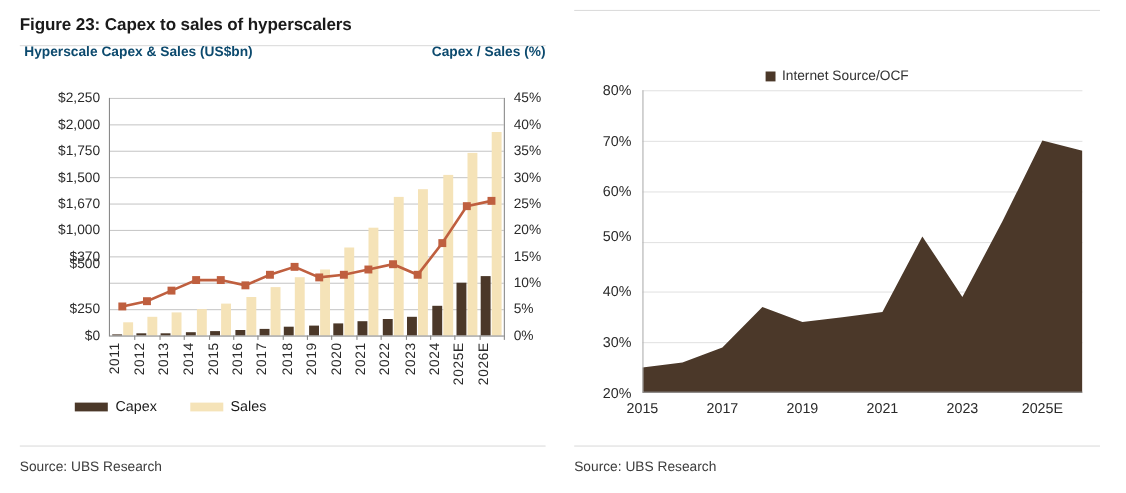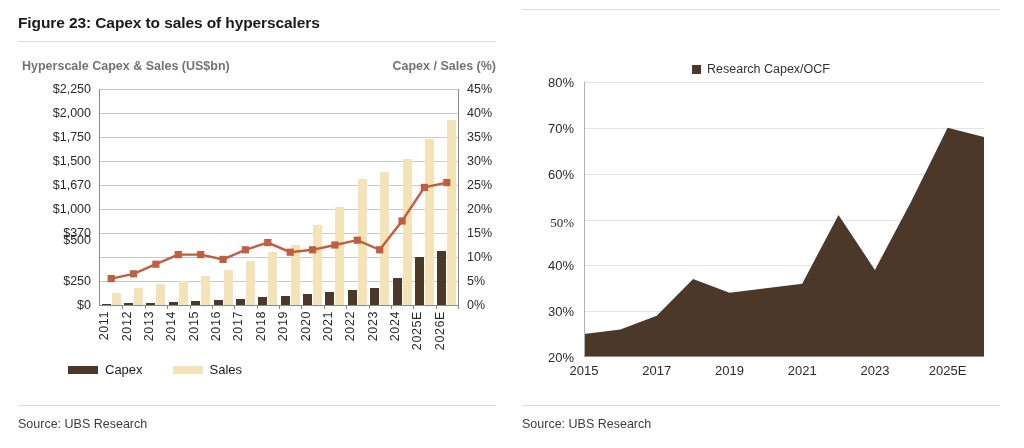--- a/index.html
+++ b/index.html
@@ -47,24 +47,24 @@
   .source {
     position: absolute;
     left: 0; top: 417px;
     font-size: 12.5px;
     color: #3d3d3d;
   }
 
   
   .axis-cap {
     position: absolute;
-    top: 59px;
+    top: 40px;
     font-size: 12.5px;
     font-weight: bold;
-    color: #737373;
+    color: #0c4a6e;
     white-space: nowrap;
   }
   #cap-left  { left: 4px; }
   #cap-right { left: 478px; transform: translateX(-100%); }
 
   #plot1 {
     position: absolute;
     left: 82px;
     top: 89px;
     width: 358px;
@@ -395,37 +395,37 @@
     <div class="footer-rule"></div>
     <div class="source">Source: UBS Research</div>
   </div>
 
   <div class="panel" id="panel-right">
 
     <div class="title-rule"></div>
 
     <div class="legend2">
       <span class="lg2-swatch"></span>
-      <span>Research Capex/OCF</span>
+      <span>Internet Source/OCF</span>
     </div>
 
     <div id="plot2">
       <div id="grid2">
           <div class="gridline2" style="top: 229.167px;"></div>
           <div class="gridline2" style="top: 183.333px;"></div>
           <div class="gridline2" style="top: 137.5px;"></div>
           <div class="gridline2" style="top: 91.6667px;"></div>
           <div class="gridline2" style="top: 45.8333px;"></div>
           <div class="gridline2" style="top: 0px;"></div>
         </div>
       <div id="yticks2">
           <div class="ytick2" style="top: 275px;">20%</div>
           <div class="ytick2" style="top: 229.167px;">30%</div>
           <div class="ytick2" style="top: 183.333px;">40%</div>
-          <div class="ytick2" style="top: 141px; font-family: Liberation Serif, serif;">50%</div>
+          <div class="ytick2" style="top: 133px;">50%</div>
           <div class="ytick2" style="top: 91.6667px;">60%</div>
           <div class="ytick2" style="top: 45.8333px;">70%</div>
           <div class="ytick2" style="top: 0px;">80%</div>
         </div>
       <svg id="area2" width="400" height="275" style="position:absolute;left:0;top:0">
           <path d="M 0,275.0 L 0.0,252.1 L 36.4,247.5 L 72.7,233.8 L 109.1,197.1 L 145.5,210.8 L 181.8,206.3 L 218.2,201.7 L 254.5,132.9 L 290.9,187.9 L 327.3,119.2 L 363.6,45.8 L 400.0,55.0 L 400.0,275.0 Z" fill="#4b3829"></path>
         </svg>
       <div class="frame2"></div>
       <div id="xlabels2">
           <div class="xlabel2" style="left: 0px;">2015</div>

